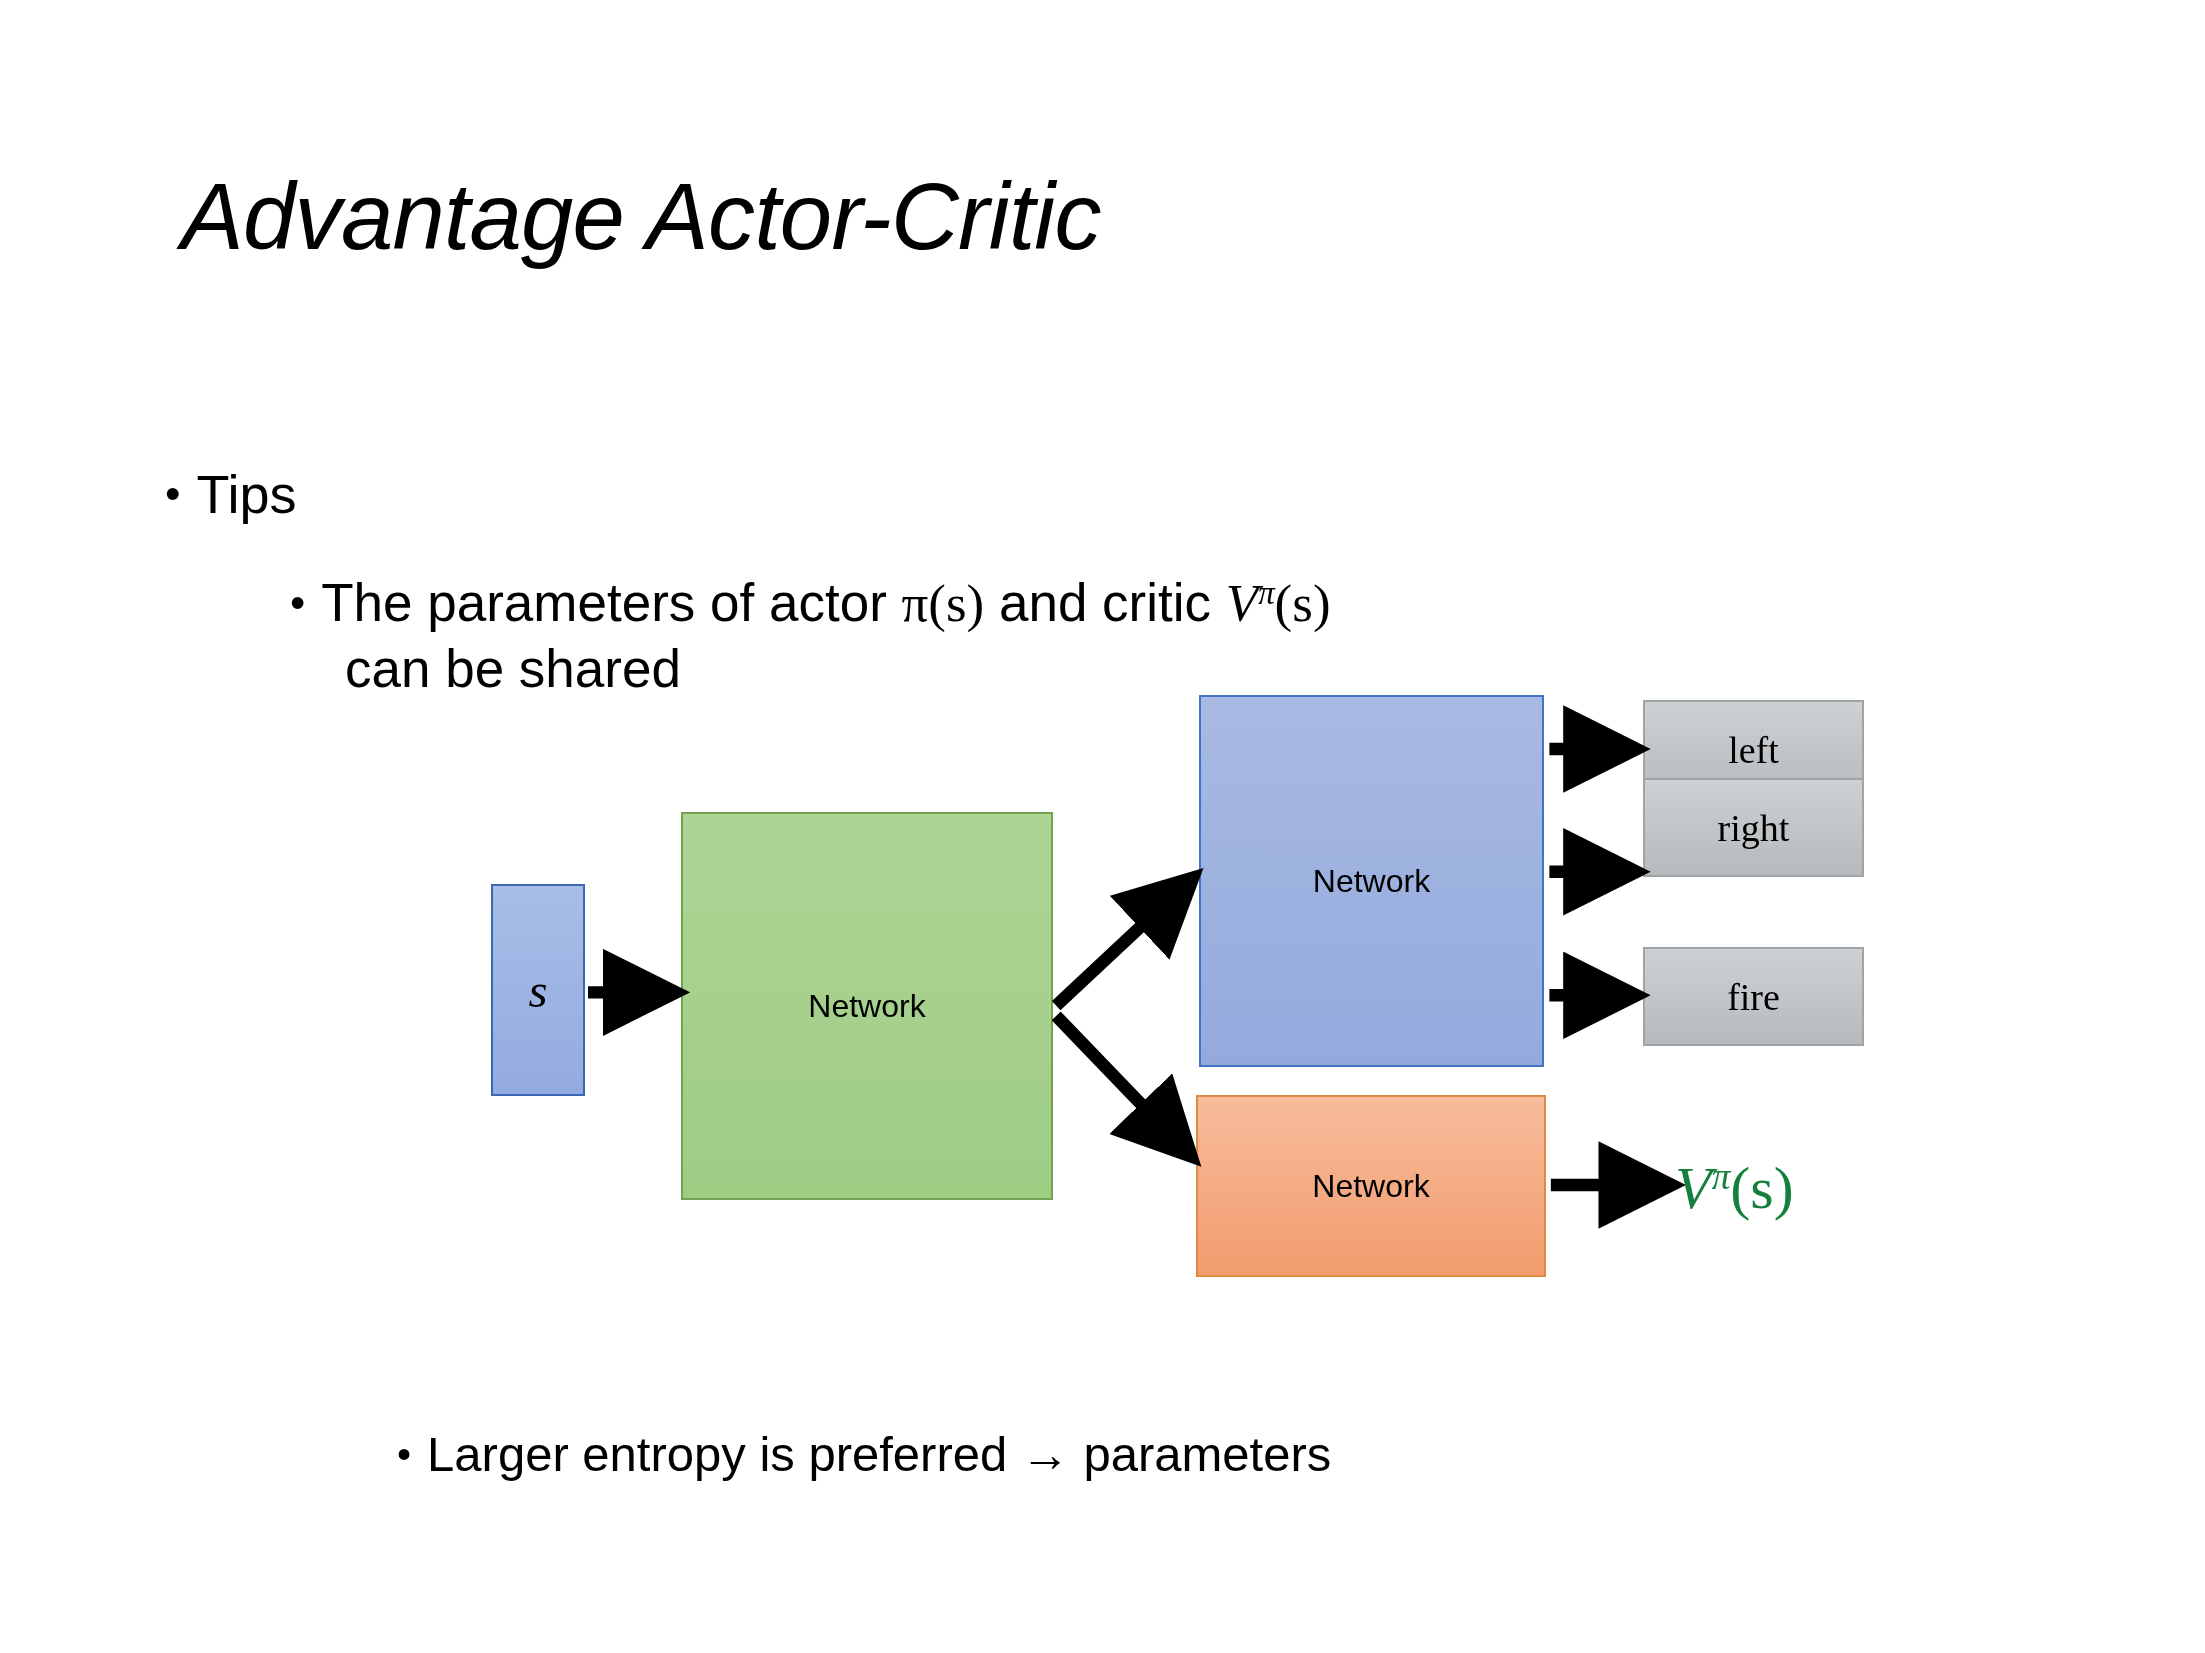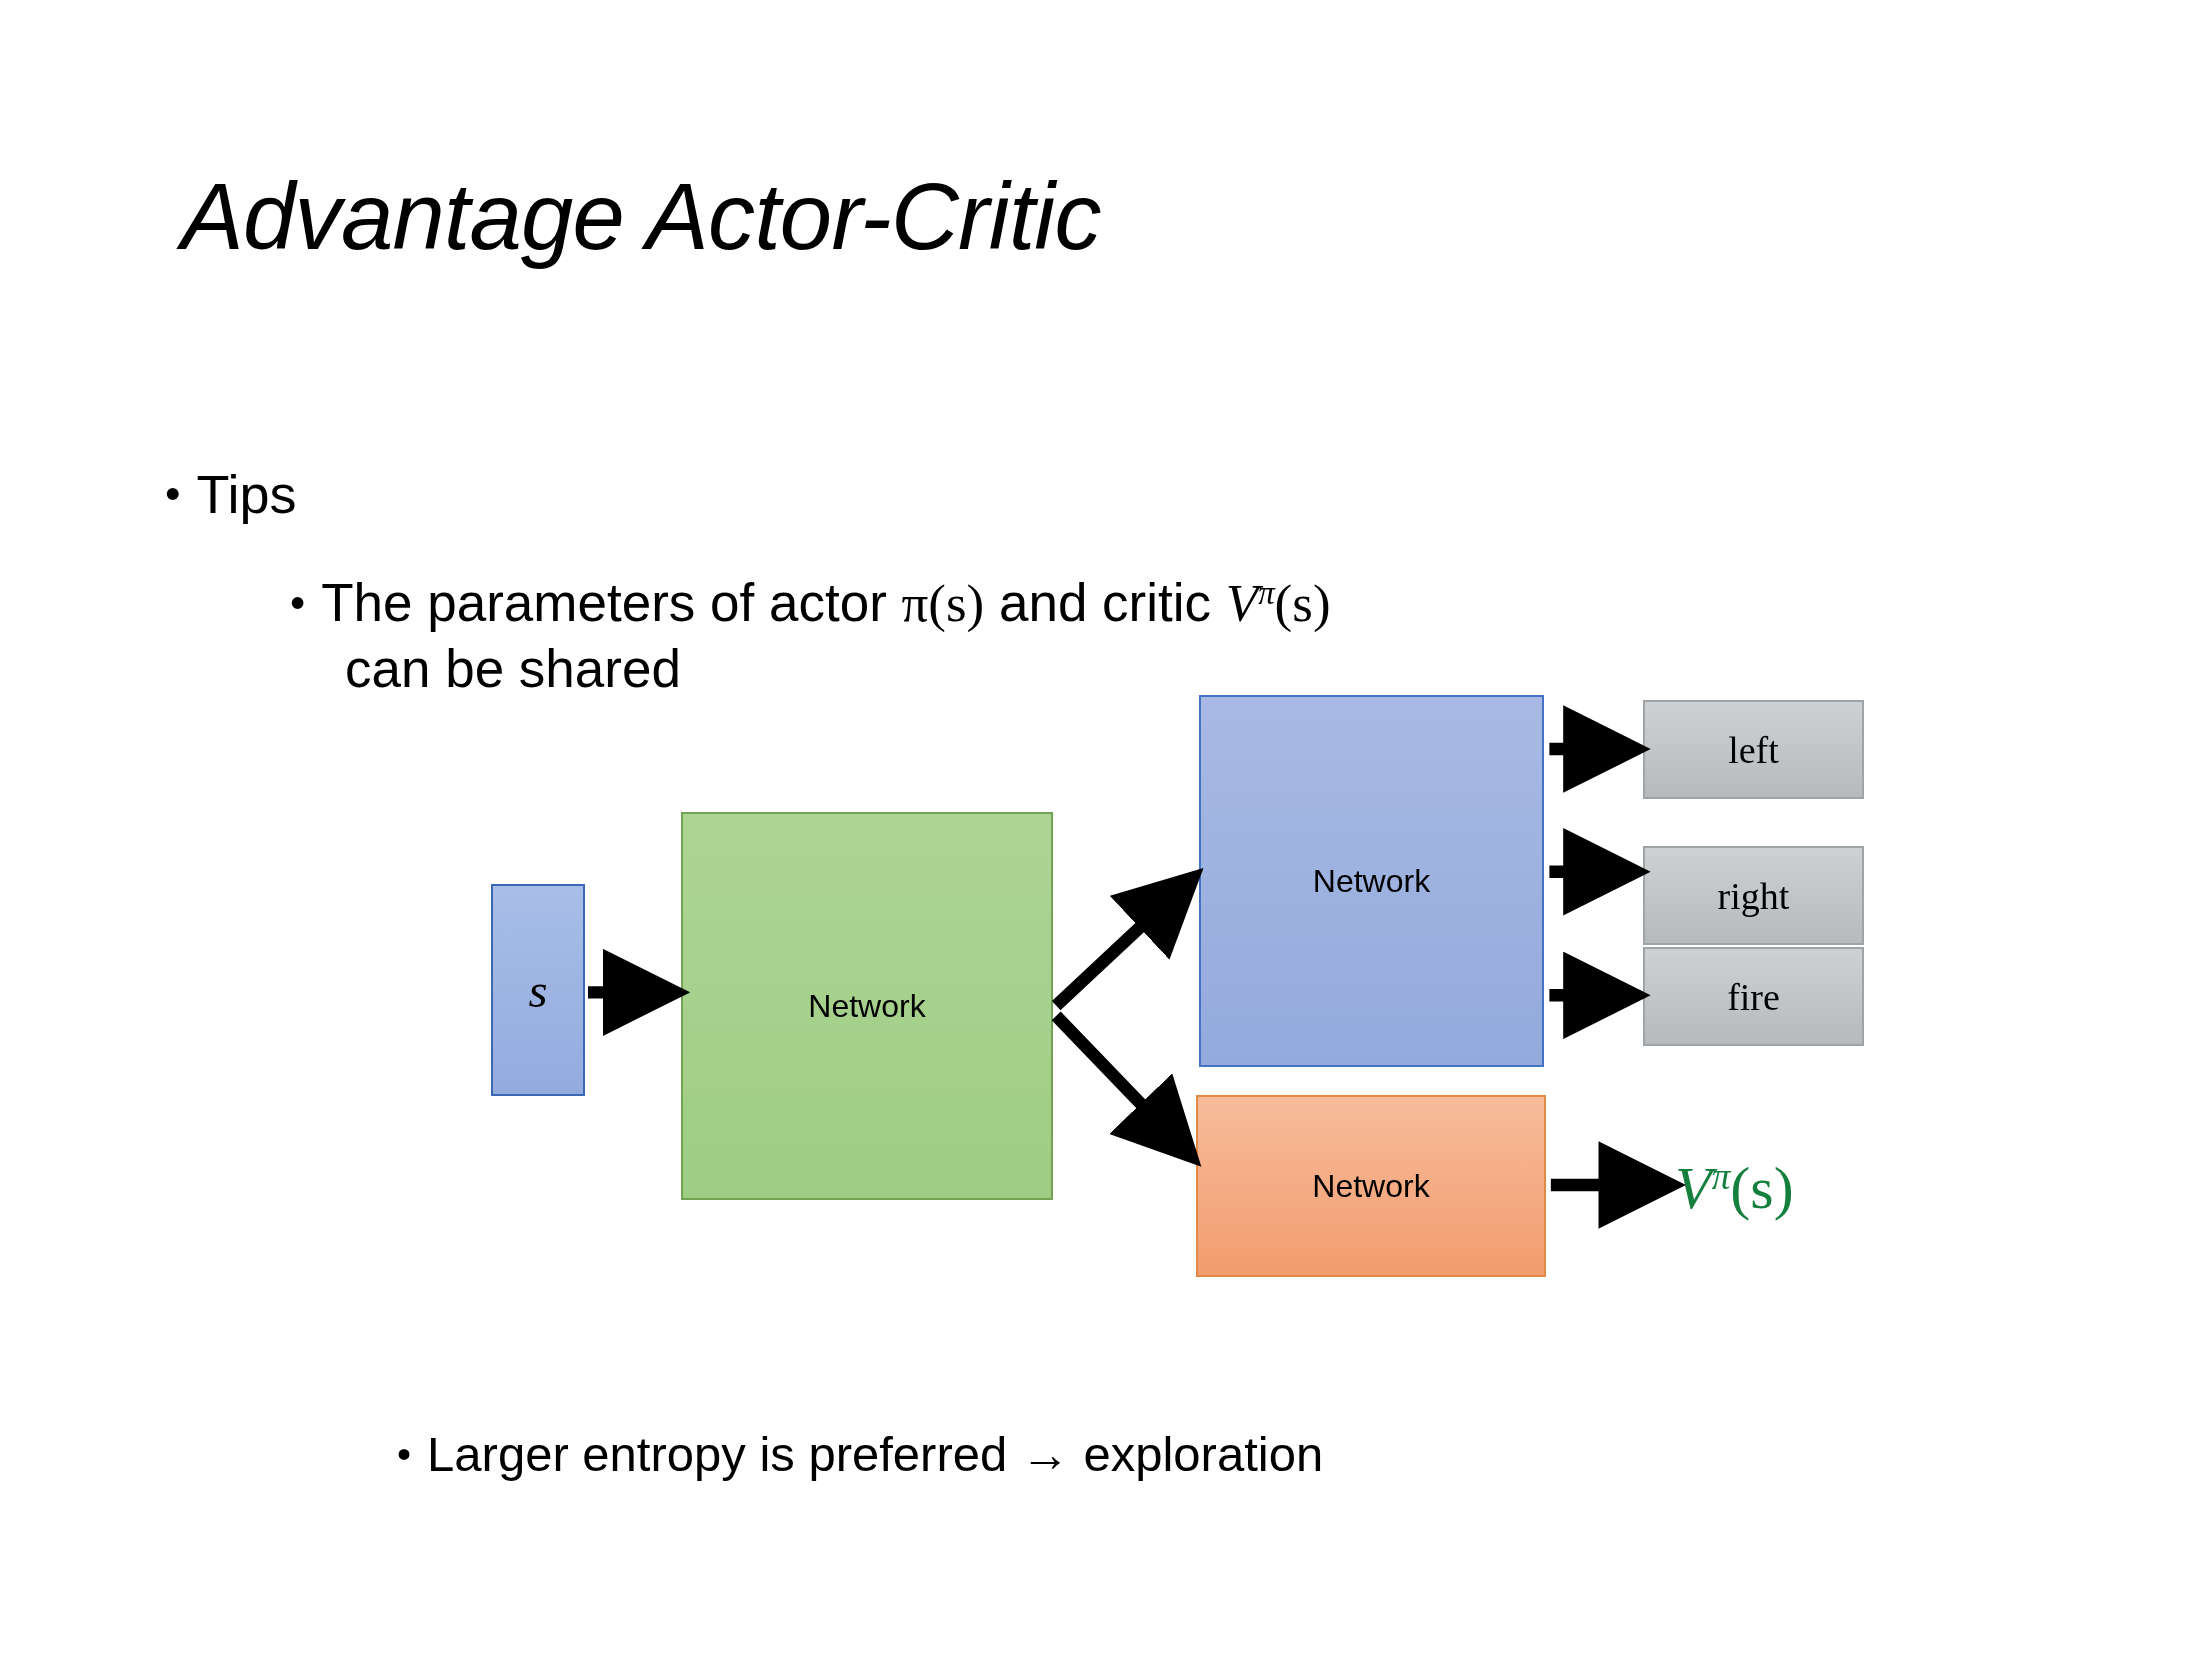--- a/index.html
+++ b/index.html
@@ -128,21 +128,21 @@
     border: 2.2px solid #9FA4A7;
     width: 221px;
     height: 99px;
   }
   .box-out .out-label {
     font-family: "Liberation Serif", serif;
     font-size: 38px;
     color: #000000;
   }
   #box-left  { left: 1643px; top: 700px; }
-  #box-right { left: 1643px; top: 846px; }
+  #box-right { left: 1643px; top: 778px; }
   #box-fire  { left: 1643px; top: 947px; }
 
   
   #critic-out-label {
     position: absolute;
     left: 1675px;
     top: 1153px;
     font-size: 60px;
     white-space: nowrap;
     color: #15803d;
@@ -168,21 +168,21 @@
     <span class="dot">•</span><span>Tips</span>
   </div>
 
   <div class="bullet lvl2" id="b-params">
     <span class="dot">•</span><span>The parameters of actor </span><span class="math-up">π</span><span class="paren">(s)</span><span>  and critic </span><span class="math">V</span><span class="sup">π</span><span class="paren">(s)</span>
   </div>
   <div class="bullet lvl2" id="b-params-2">can be shared</div>
 
 
   <div class="bullet lvl3" id="b-larger">
-    <span class="dot">•</span><span>Larger entropy is preferred → exploration</span>
+    <span class="dot">•</span><span>Larger entropy is preferred → parameters</span>
   </div>
 
   <div class="box" id="box-state">
     <span class="state-sym">s</span>
   </div>
 
   <div class="box" id="box-shared">
     <span class="box-label">Network</span>
   </div>
 

